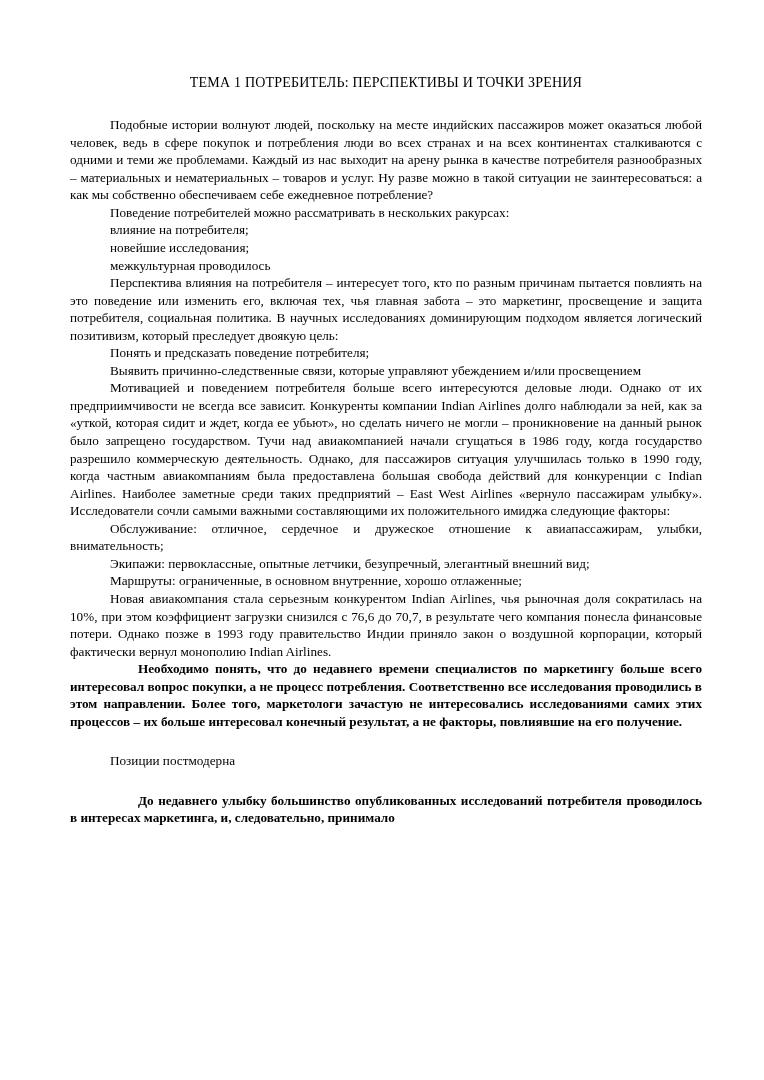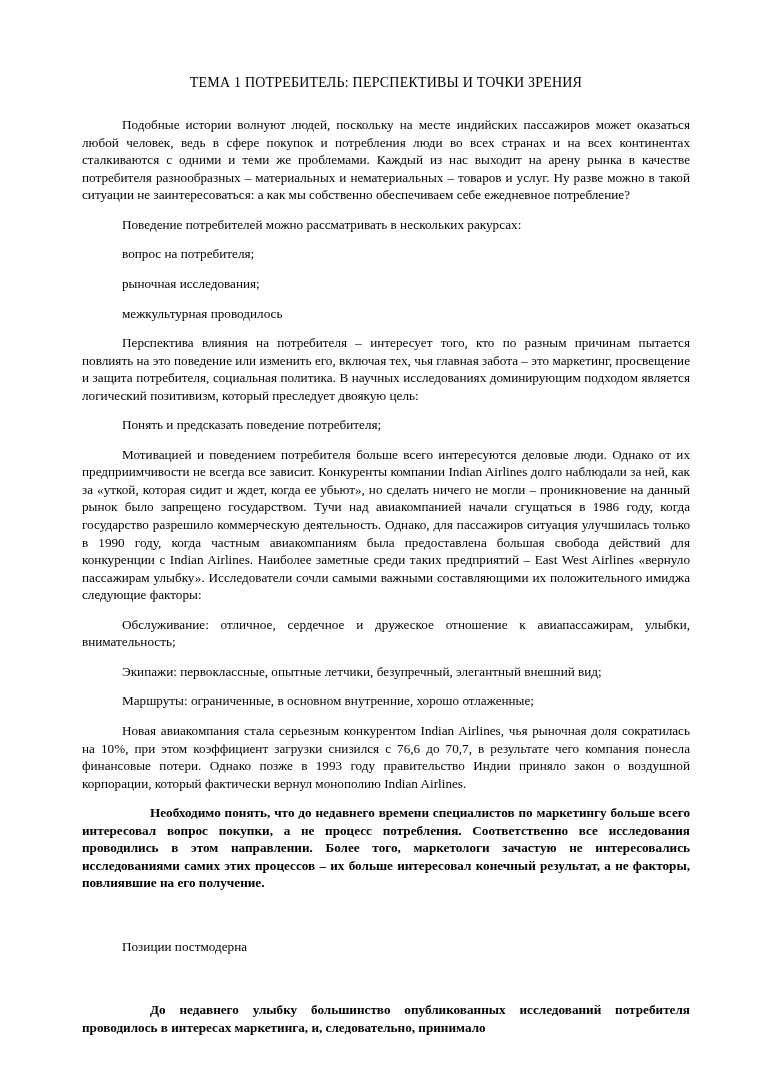--- a/index.html
+++ b/index.html
@@ -22,21 +22,21 @@
   }
   .doc-title {
     text-align: center;
     font-size: 14px;
     letter-spacing: 0.2px;
     margin: 0 0 24px 0;
     font-weight: normal;
     line-height: 1.3;
   }
   p {
-    margin: 12px;
+    margin: 0;
     font-size: 13.2px;
     line-height: 1.33;
     text-align: justify;
     text-justify: inter-word;
     hyphens: none;
   }
   p.indent {
     text-indent: 40px;
   }
   p.indent-big {
@@ -50,25 +50,26 @@
 </style>
 </head>
 <body>
 
 <div class="page">
 
   <h1 class="doc-title">ТЕМА 1 ПОТРЕБИТЕЛЬ: ПЕРСПЕКТИВЫ И ТОЧКИ ЗРЕНИЯ</h1>
 
   <p class="indent">Подобные истории волнуют людей, поскольку на месте индийских пассажиров может оказаться любой человек, ведь в сфере покупок и потребления люди во всех странах и на всех континентах сталкиваются с одними и теми же проблемами. Каждый из нас выходит на арену рынка в качестве потребителя разнообразных – материальных и нематериальных – товаров и услуг. Ну разве можно в такой ситуации не заинтересоваться: а как мы собственно обеспечиваем себе ежедневное потребление?</p>
   <p class="indent">Поведение потребителей можно рассматривать в нескольких ракурсах:</p>
-  <p class="list">вопрос на потребителя;</p>
-  <p class="list">рыночная исследования;</p>
+  <p class="list">влияние на потребителя;</p>
+  <p class="list">новейшие исследования;</p>
   <p class="list">межкультурная проводилось</p>
   <p class="indent">Перспектива влияния на потребителя – интересует того, кто по разным причинам пытается повлиять на это поведение или изменить его, включая тех, чья главная забота – это маркетинг, просвещение и защита потребителя, социальная политика. В научных исследованиях доминирующим подходом является логический позитивизм, который преследует двоякую цель:</p>
   <p class="list">Понять и предсказать поведение потребителя;</p>
+  <p class="list">Выявить причинно-следственные связи, которые управляют убеждением и/или просвещением</p>
   <p class="indent">Мотивацией и поведением потребителя больше всего интересуются деловые люди. Однако от их предприимчивости не всегда все зависит. Конкуренты компании Indian Airlines долго наблюдали за ней, как за «уткой, которая сидит и ждет, когда ее убьют», но сделать ничего не могли – проникновение на данный рынок было запрещено государством. Тучи над авиакомпанией начали сгущаться в 1986 году, когда государство разрешило коммерческую деятельность. Однако, для пассажиров ситуация улучшилась только в 1990 году, когда частным авиакомпаниям была предоставлена большая свобода действий для конкуренции с Indian Airlines. Наиболее заметные среди таких предприятий – East West Airlines «вернуло пассажирам улыбку». Исследователи сочли самыми важными составляющими их положительного имиджа следующие факторы:</p>
   <p class="list">Обслуживание: отличное, сердечное и дружеское отношение к авиапассажирам, улыбки, внимательность;</p>
   <p class="list">Экипажи: первоклассные, опытные летчики, безупречный, элегантный внешний вид;</p>
   <p class="list">Маршруты: ограниченные, в основном внутренние, хорошо отлаженные;</p>
   <p class="indent">Новая авиакомпания стала серьезным конкурентом Indian Airlines, чья рыночная доля сократилась на 10%, при этом коэффициент загрузки снизился с 76,6 до 70,7, в результате чего компания понесла финансовые потери. Однако позже в 1993 году правительство Индии приняло закон о воздушной корпорации, который фактически вернул монополию Indian Airlines.</p>
   <p class="indent-big">Необходимо понять, что до недавнего времени специалистов по маркетингу больше всего интересовал вопрос покупки, а не процесс потребления. Соответственно все исследования проводились в этом направлении. Более того, маркетологи зачастую не интересовались исследованиями самих этих процессов – их больше интересовал конечный результат, а не факторы, повлиявшие на его получение.</p>
 
   <div class="spacer-md"></div>
   <p class="list">Позиции постмодерна</p>
   <div class="spacer-md"></div>

